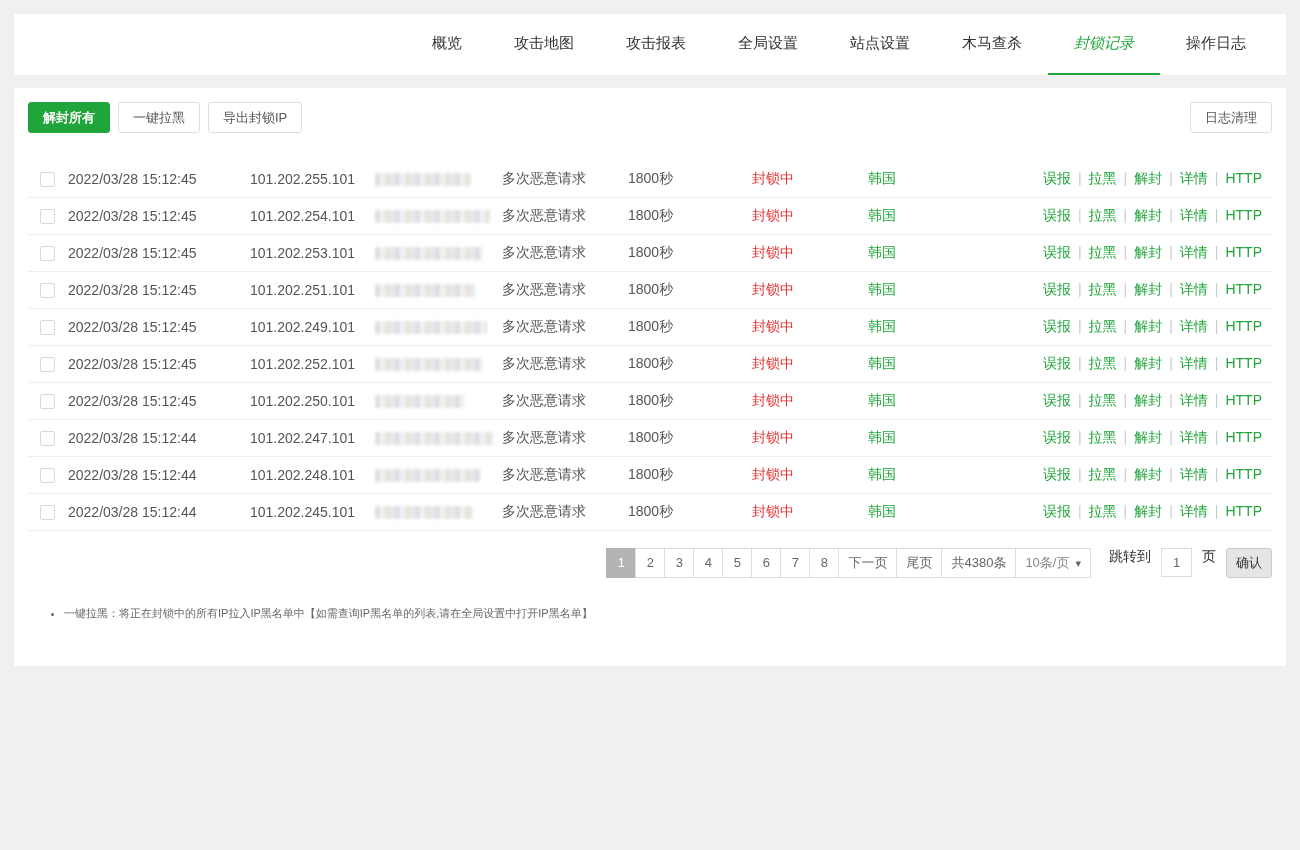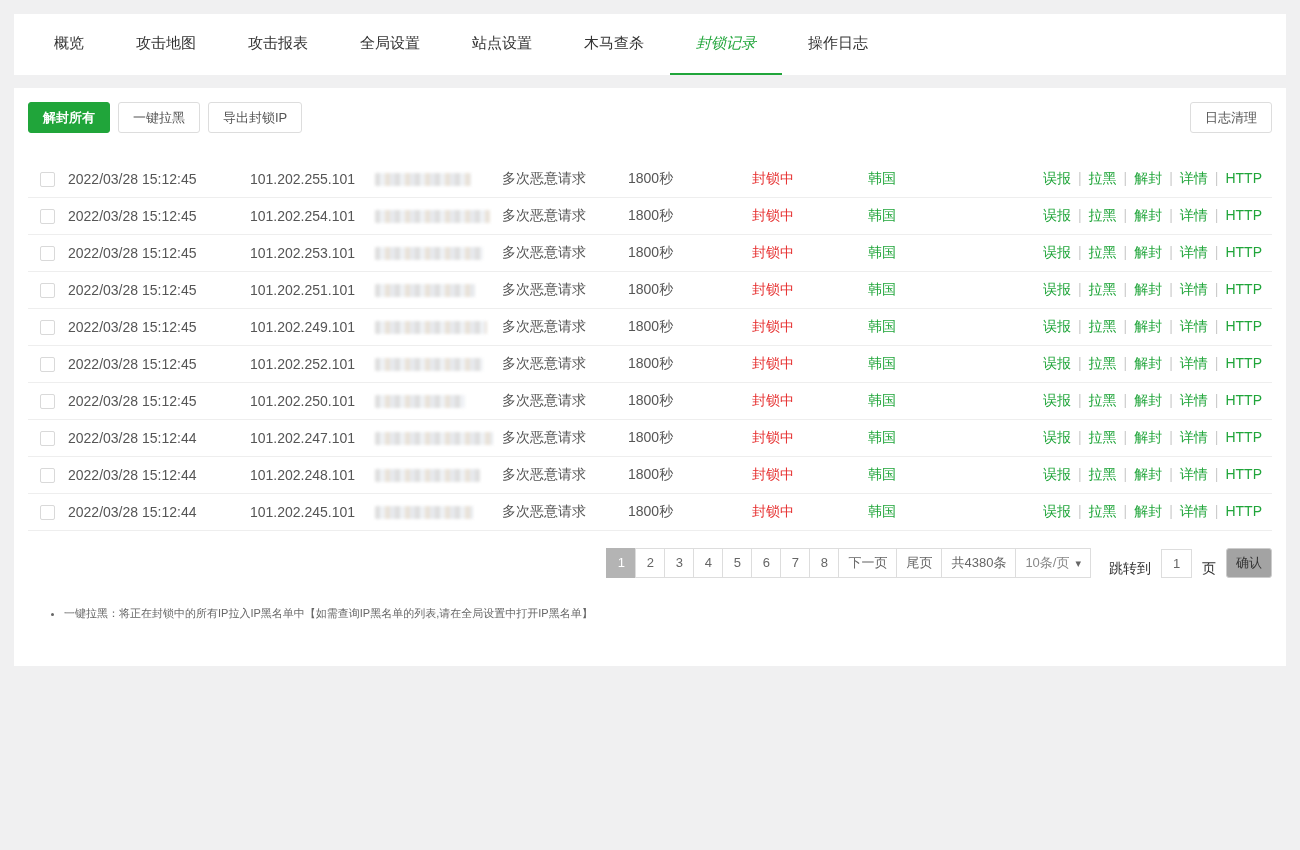--- a/index.html
+++ b/index.html
@@ -11,20 +11,21 @@
     font-size:14px;
   }
   
   .tabbar {
     margin:14px 14px 0 14px;
     background:#fff;
     height:61px;
     display:flex;
     align-items:stretch;
     padding:0 14px;
+    justify-content:flex-end;
   }
   .tab {
     display:flex; align-items:center;
     padding:0 26px;
     font-size:15px;
     color:#333;
     cursor:pointer;
     border-bottom:2px solid transparent;
   }
   .tab.active { color:#20a53a; border-bottom-color:#20a53a;font-style:italic; }
@@ -87,29 +88,29 @@
   .pg-box {
     min-width:30px; height:30px; line-height:28px;
     border:1px solid #ddd; background:#fff;
     text-align:center; padding:0 9px; margin-left:-1px;
     cursor:pointer; color:#666; user-select:none;
   }
   .pg-box.active { background:#b4b4b4; border-color:#b4b4b4; color:#fff; }
   .pg-total { cursor:default; }
   .pg-select { display:flex; align-items:flex-end; gap:6px; color:#888; cursor:pointer; }
   .pg-select .chev { font-size:11px; color:#666; }
-  .jump { display:flex; align-items:flex-end; margin-left:18px; color:#333; font-size:14px; }
+  .jump { display:flex; align-items:flex-start; margin-left:18px; color:#333; font-size:14px; }
   .jump input {
     width:31px; height:29px; border:1px solid #ddd; text-align:center;
     margin:0 10px; color:#666; font-size:13px; font-family:inherit;
   }
   .jump .unit { margin-right:10px; }
   .confirm-btn {
     height:30px; padding:0 9px; border:1px solid #ccc; border-radius:3px;
-    background:#a3a3a3; color:#333; font-size:13px; cursor:pointer; font-family:inherit;
+    background:#e5e5e5; color:#333; font-size:13px; cursor:pointer; font-family:inherit;
   }
   
   .footnote {
     margin:26px 0 0 22px;
     max-width:545px;
     font-size:11px; color:#666; line-height:1.75;
   }
   .footnote li { list-style:disc; margin-left:14px; }
 </style>
 </head>

